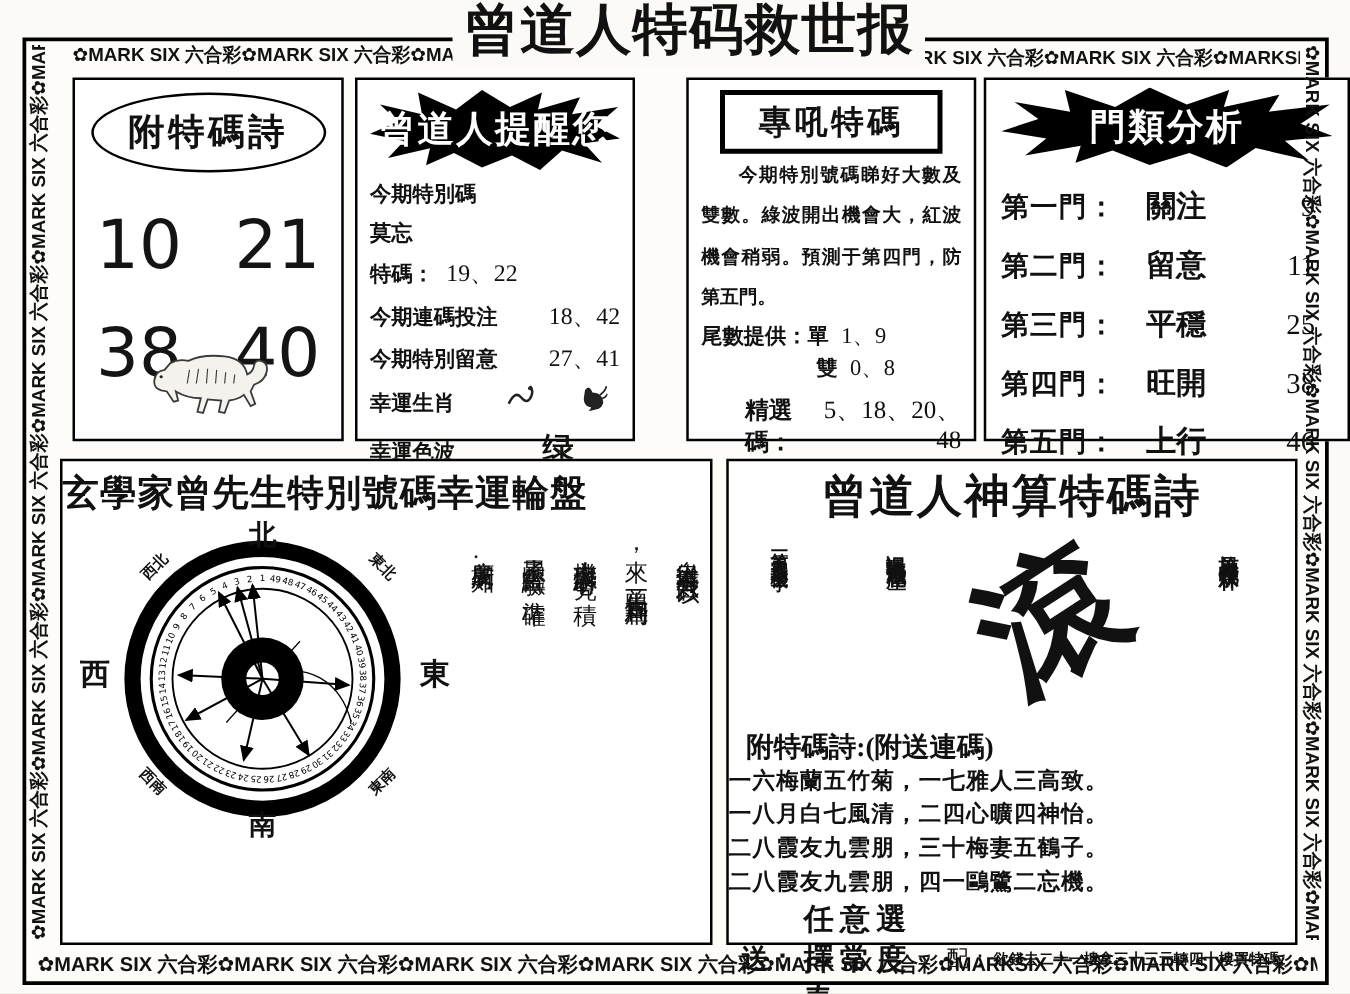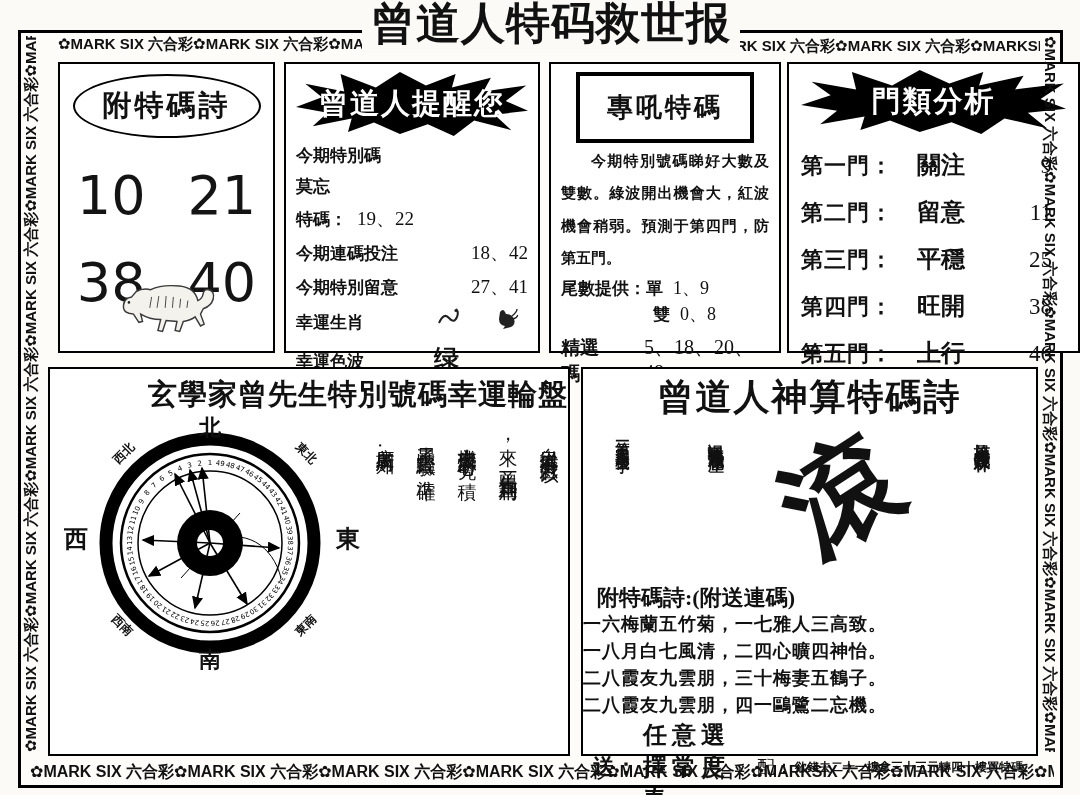--- a/index.html
+++ b/index.html
@@ -27,47 +27,47 @@
   .numrow{display:flex;gap:42px;}
   .tiger-wrap{position:absolute;left:50%;bottom:12px;transform:translateX(-50%);}
 
   
   .banner{position:relative;height:64px;margin:4px 0 4px;}
   .banner svg{width:100%;height:100%;display:block;}
   .banner-text{position:absolute;inset:0;display:flex;align-items:center;justify-content:center;
         color:#fff;font-size:29px;font-weight:bold;letter-spacing:2px;}
 
   
-  #box-tixing{left:284px;top:62px;width:256px;height:291px;padding:4px 10px;}
+  #box-tixing{left:284px;top:62px;width:224px;height:291px;padding:4px 10px;}
   .tx-line{display:flex;align-items:baseline;margin-top:8px;font-weight:bold;font-size:17px;}
   .tx-sp{justify-content:space-between;}
   .tx-big{font-size:21px;margin-left:10px;letter-spacing:1px;}
   .tx-num{font-size:19px;font-weight:normal;font-family:"Liberation Serif",serif;margin-left:10px;}
   .tx-green{font-size:25px;margin-left:70px;}
   .zodiac{display:flex;gap:36px;margin-left:auto;padding-right:10px;}
 
   
   #box-zhuanhou{left:549px;top:62px;width:232px;height:291px;padding:6px 10px;}
-  .zh-titlebox{border:4px solid #000;margin:2px auto 2px;width:170px;padding:14px 0;text-align:center;
+  .zh-titlebox{border:4px solid #000;margin:2px auto 2px;width:170px;padding:4px 0;text-align:center;
         font-size:26px;font-weight:bold;letter-spacing:3px;}
   .zh-para{font-size:15px;line-height:2.15;text-align:justify;text-indent:2em;font-weight:bold;}
-  .zh-line{display:flex;align-items:baseline;margin-top:2px;font-weight:bold;font-size:17px;}
+  .zh-line{display:flex;align-items:baseline;margin-top:2px;font-weight:bold;font-size:17px;text-align:right;}
   .zh-line2{margin-left:92px;}
   .zh-nums{font-weight:normal;font-size:18px;margin-left:10px;}
 
   
   #box-menlei{left:787px;top:62px;width:293px;height:291px;padding:2px 12px;}
   .ml-row{display:flex;align-items:baseline;margin-top:15px;}
   .ml-label{font-size:22px;font-weight:bold;letter-spacing:1px;}
   .ml-status{font-size:24px;font-weight:bold;margin-left:24px;}
   .ml-value{margin-left:auto;font-size:23px;padding-right:14px;}
 
   
   #box-wheel{left:48px;top:367px;width:522px;height:389px;}
-  .wheel-title{text-align:right;font-size:29px;font-weight:bold;margin-top:6px;letter-spacing:1px;}
+  .wheel-title{text-align:left;font-size:29px;font-weight:bold;margin-top:6px;letter-spacing:1px;}
   .wheel-wrap{position:absolute;left:10px;top:50px;width:300px;height:248px;}
   .wheel-wrap svg{position:absolute;left:35px;top:9px;}
   .cmp{position:absolute;font-weight:bold;}
   .cmp-n{left:139px;top:-6px;font-size:22px;}
   .cmp-s{left:139px;top:226px;font-size:22px;}
   .cmp-w{left:4px;top:104px;font-size:24px;}
   .cmp-e{left:276px;top:104px;font-size:24px;}
   .cmp-nw{left:52px;top:26px;font-size:12px;transform:rotate(-45deg);}
   .cmp-ne{left:234px;top:26px;font-size:12px;transform:rotate(45deg);}
   .cmp-sw{left:50px;top:198px;font-size:12px;transform:rotate(45deg);}

